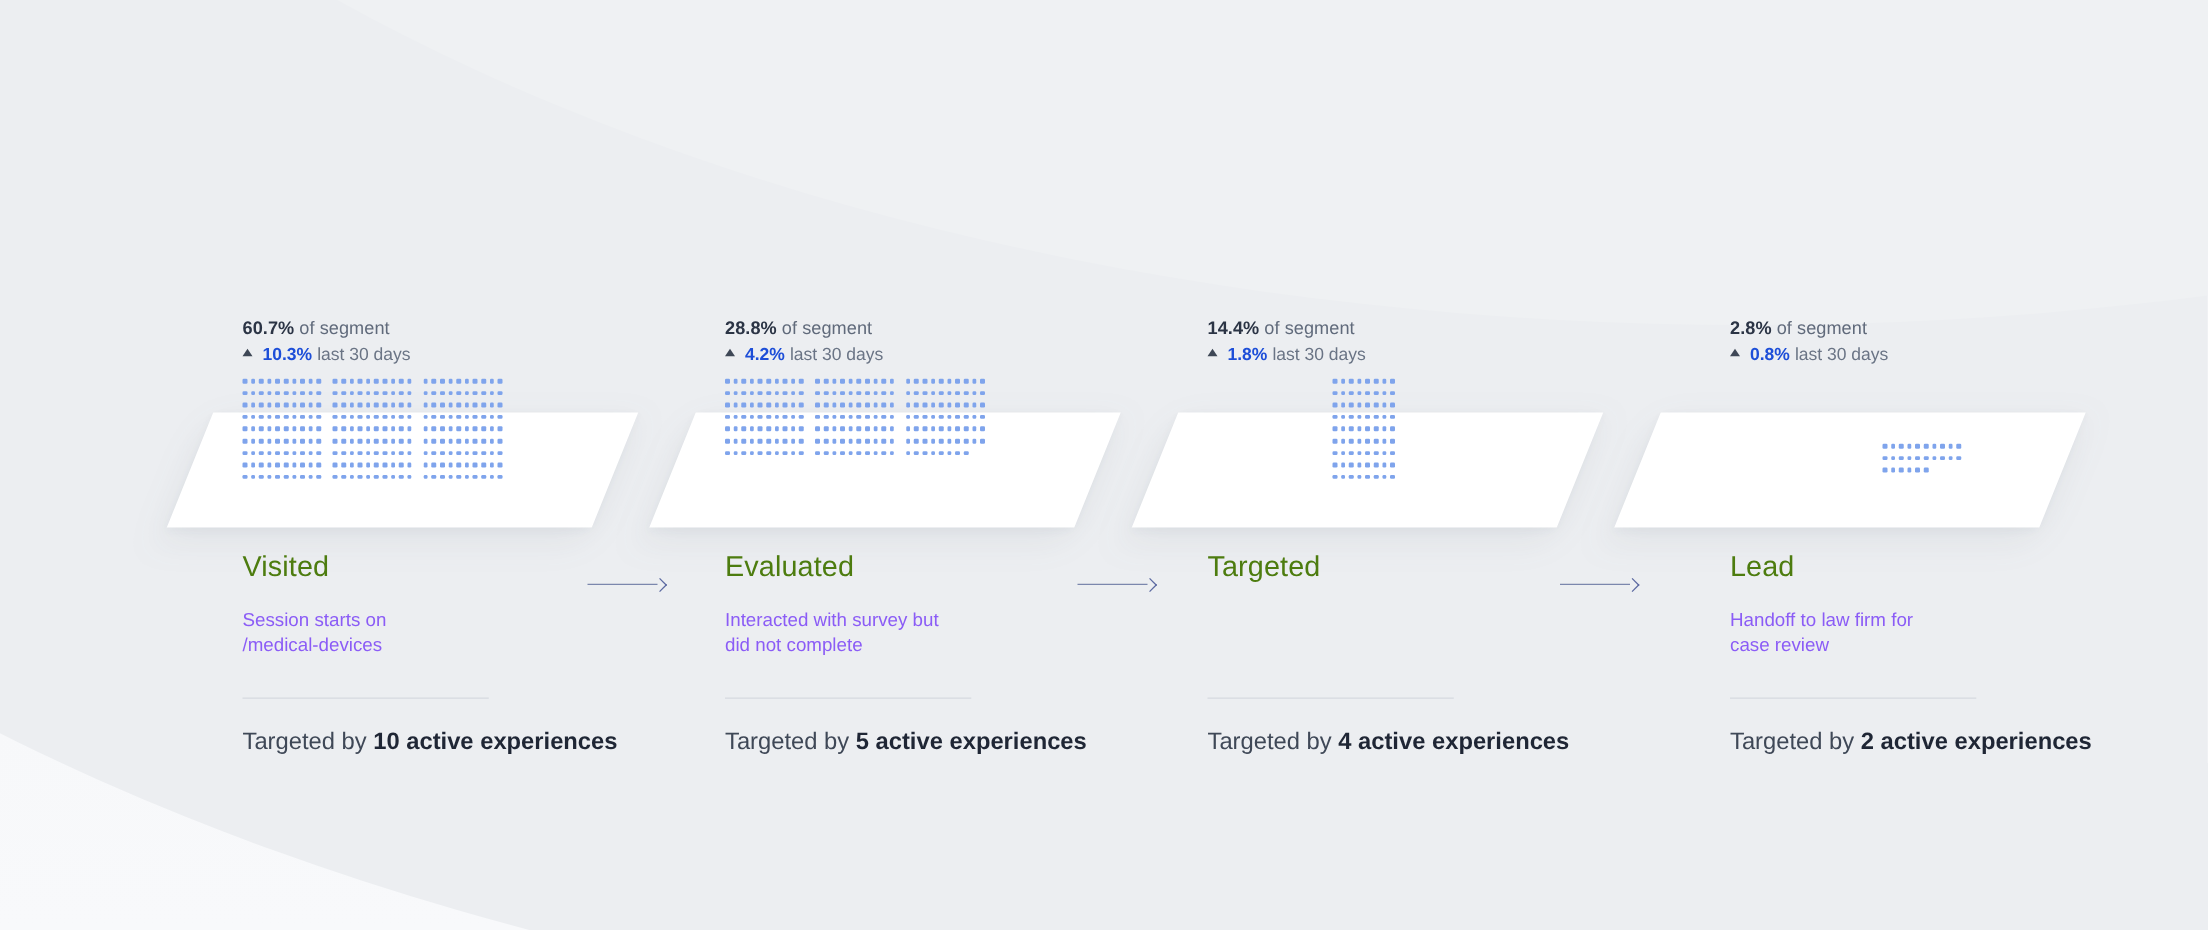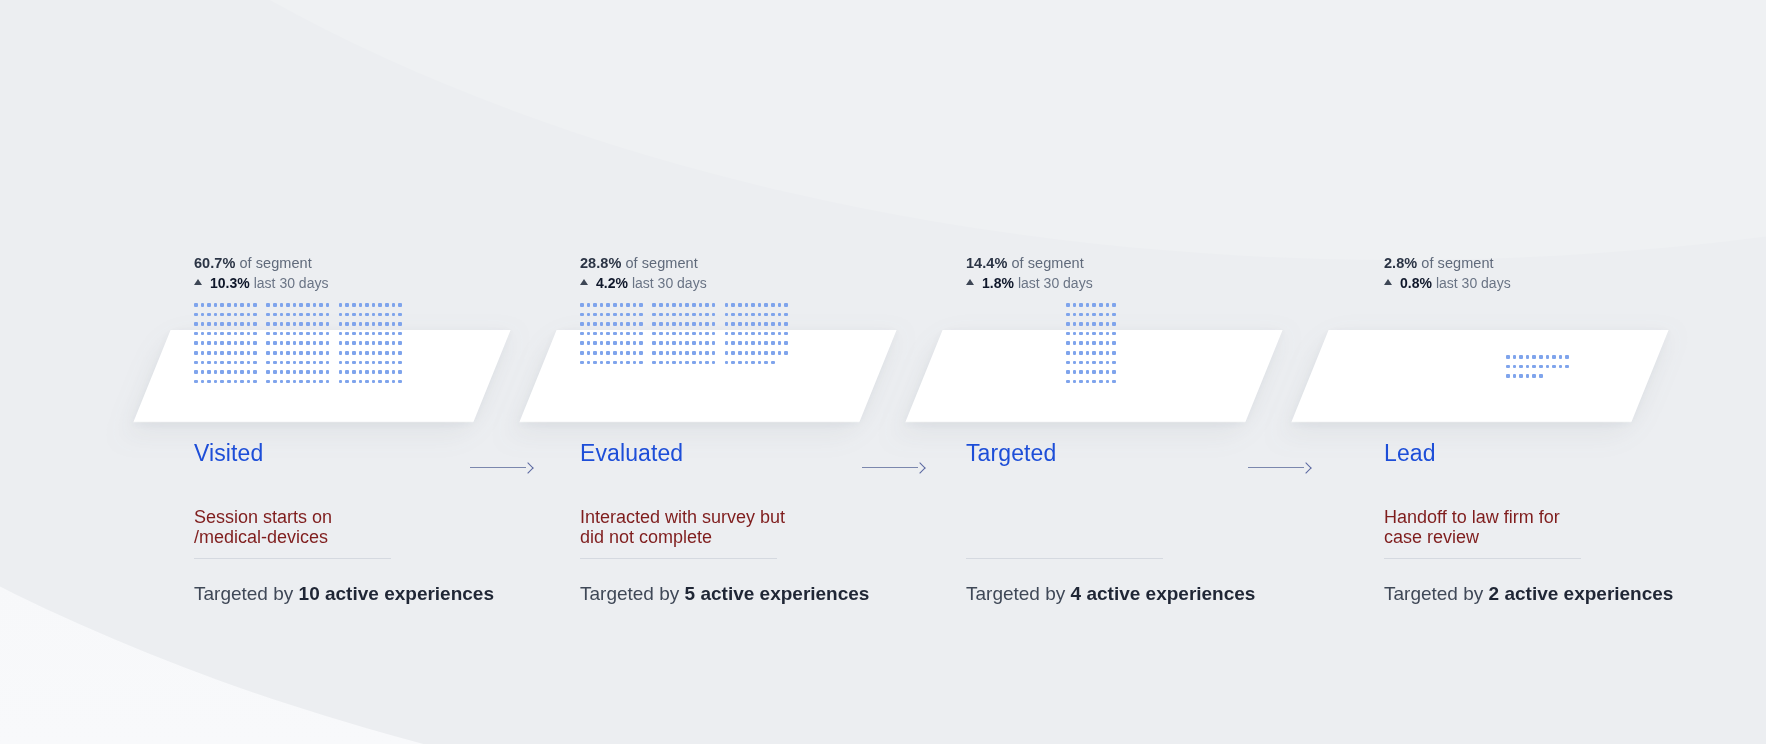--- a/index.html
+++ b/index.html
@@ -120,21 +120,21 @@
     width: 0; height: 0;
     border-left: 4.5px solid transparent;
     border-right: 4.5px solid transparent;
     border-bottom: 6px solid #3e4756;
     margin-right: 8px;
     position: relative;
     top: -1px;
   }
   .stat-delta .big {
     font-weight: 700;
-    color: #0f172a;
+    color: #1d4ed8;
     margin-right: 4px;
   }
 
   
   .dots {
     position: absolute;
     top: 300px;
     left: 0;
     display: flex;
     flex-wrap: wrap;
@@ -150,32 +150,32 @@
   }
   .dot.gap-col { margin-right: 9.5px; }
 
   
   .stage-title {
     position: absolute;
     top: 440px;
     left: 0;
     font-size: 23px;
     font-weight: 400;
-    color: #1d4ed8;
+    color: #4d7c0f;
     letter-spacing: 0.1px;
     text-align: right;
   }
   .stage-desc {
     position: absolute;
-    top: 507px;
+    top: 487px;
     left: 0;
     width: 250px;
-    font-size: 18px;
+    font-size: 15px;
     line-height: 20px;
-    color: #7f1d1d;
+    color: #8b5cf6;
   }
   .rule {
     position: absolute;
     top: 558px;
     left: 0;
     width: 197px;
     height: 1px;
     background: #d5d9e0;
   }
   .targeted {

